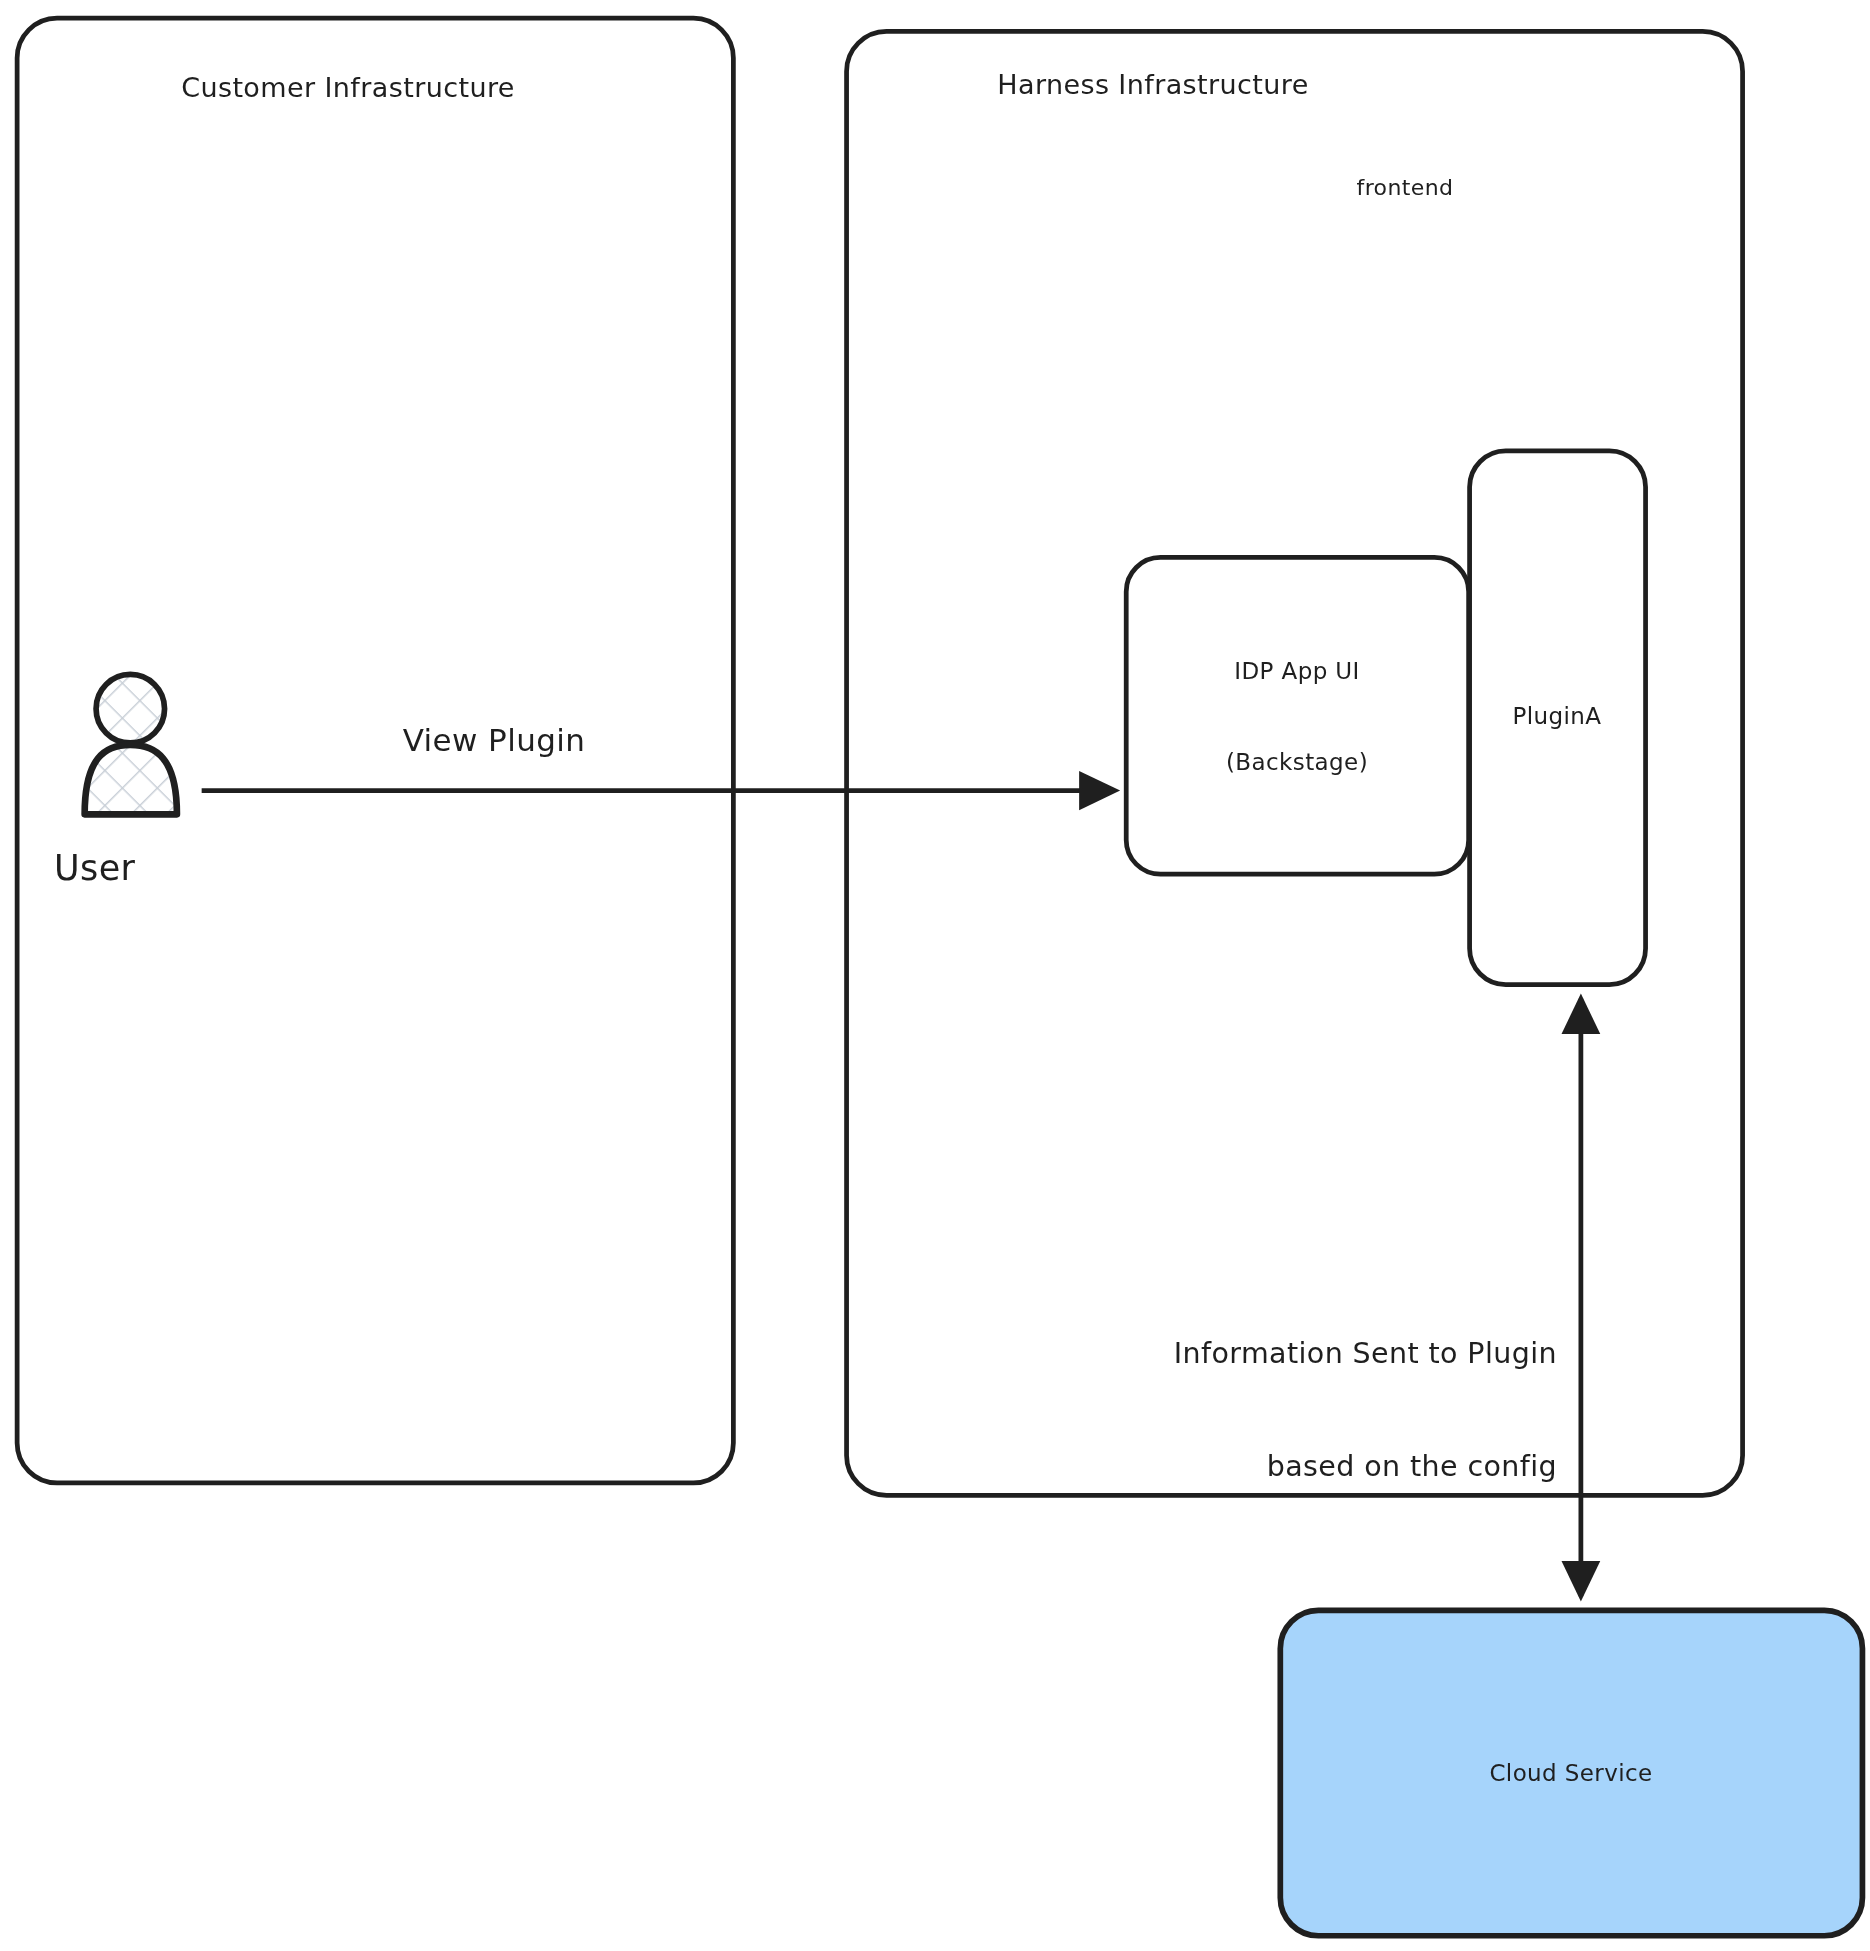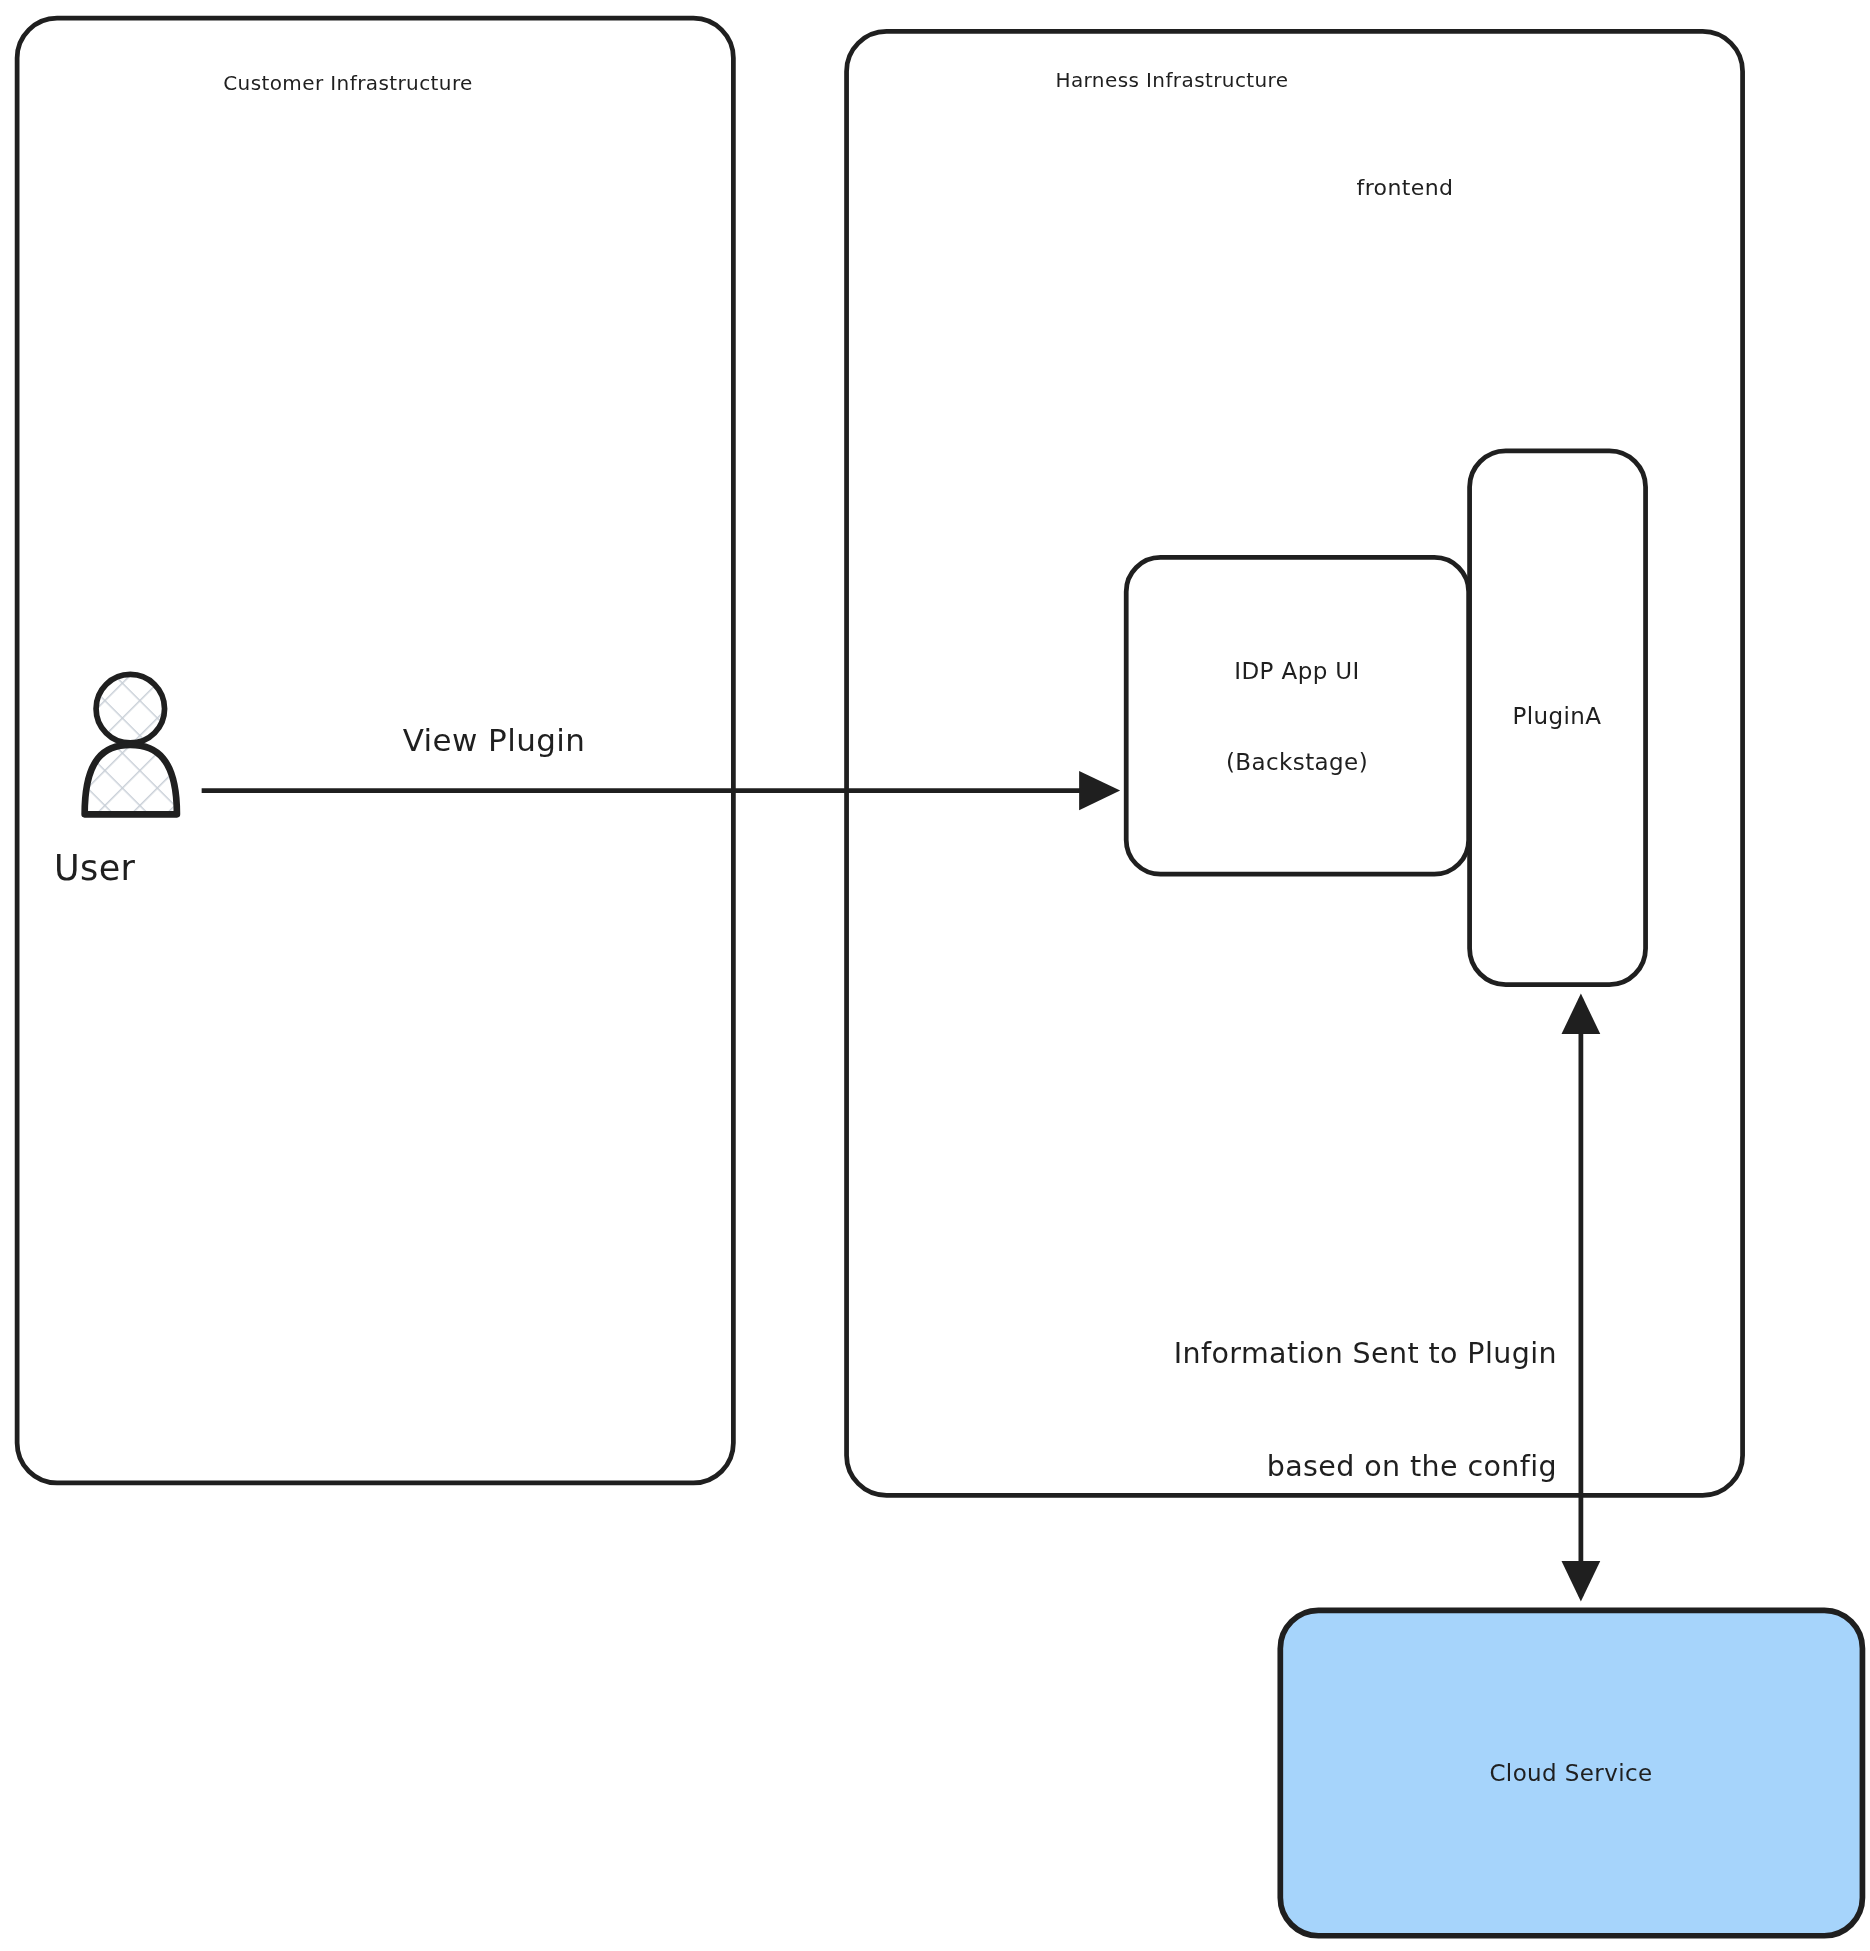--- a/index.html
+++ b/index.html
@@ -26,21 +26,21 @@
   }
   .label {
     position: absolute;
     font-family: "DejaVu Sans", sans-serif;
     color: #1f1f1f;
     white-space: pre;
     line-height: 1.32;
     letter-spacing: 0.4px;
   }
   .lbl-container-title {
-    font-size: 20px;
+    font-size: 27px;
   }
   .lbl-group-title {
     font-size: 22px;
   }
   .lbl-node {
     font-size: 23px;
     text-align: center;
   }
   .lbl-actor {
     font-size: 35px;
@@ -96,21 +96,21 @@
 
     <rect x="1545" y="474" width="185" height="561" rx="38" ry="38" fill="#ffffff" stroke="#1f1f1f" stroke-width="5"></rect>
 
     <line x1="1662" y1="1050" x2="1662" y2="1678" stroke="#1f1f1f" stroke-width="5" marker-start="url(#arrowFull)" marker-end="url(#arrowFull)"></line>
 
     <rect x="1346" y="1693" width="612" height="342" rx="40" ry="40" fill="#a6d4fb" stroke="#1f1f1f" stroke-width="6"></rect>
   </svg>
 
   <div class="label lbl-container-title center-x" style="left:348px; top:70px;">Customer Infrastructure</div>
 
-  <div class="label lbl-container-title center-x" style="left:1153px; top:67px;margin-left:19px;">Harness Infrastructure</div>
+  <div class="label lbl-container-title center-x" style="left:1153px; top:67px;">Harness Infrastructure</div>
 
   <div class="label lbl-group-title center-x" style="left:1405px; top:173px;">frontend</div>
 
   <div class="label lbl-actor center-x" style="left:130px; top:845px; width:152px; transform:translateX(-50%);">User</div>
 
   <div class="label lbl-edge center-x" style="left:470px; top:720px;">View Plugin</div>
 
   <div class="label lbl-node center-xy" style="left:1297px; top:716px; width:323px;">
     <div>IDP App UI</div>
     <div>(Backstage)</div>

